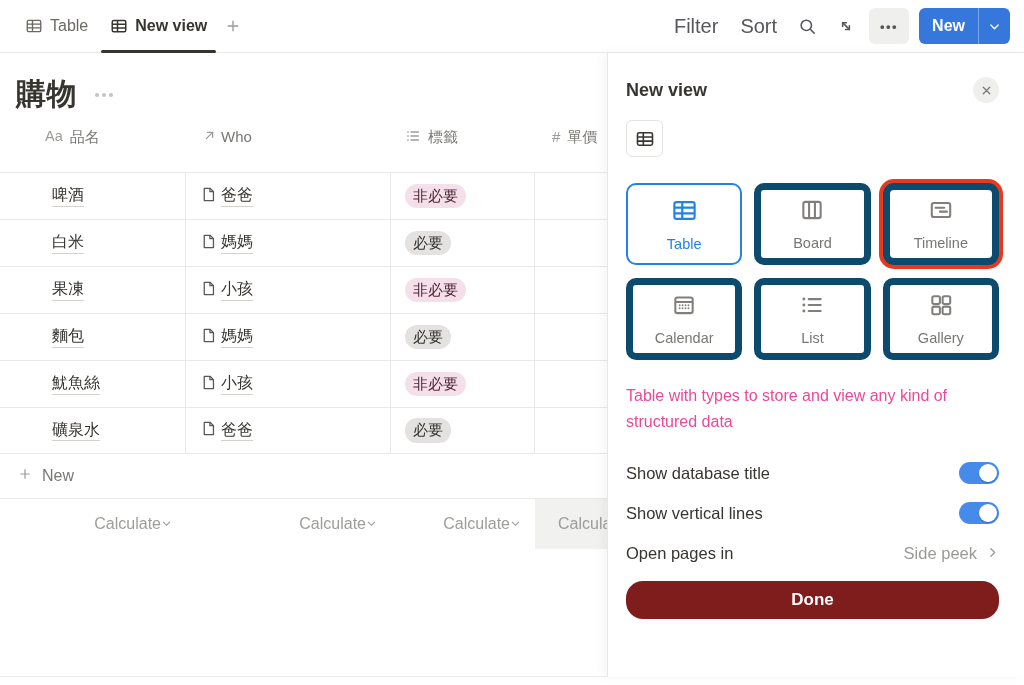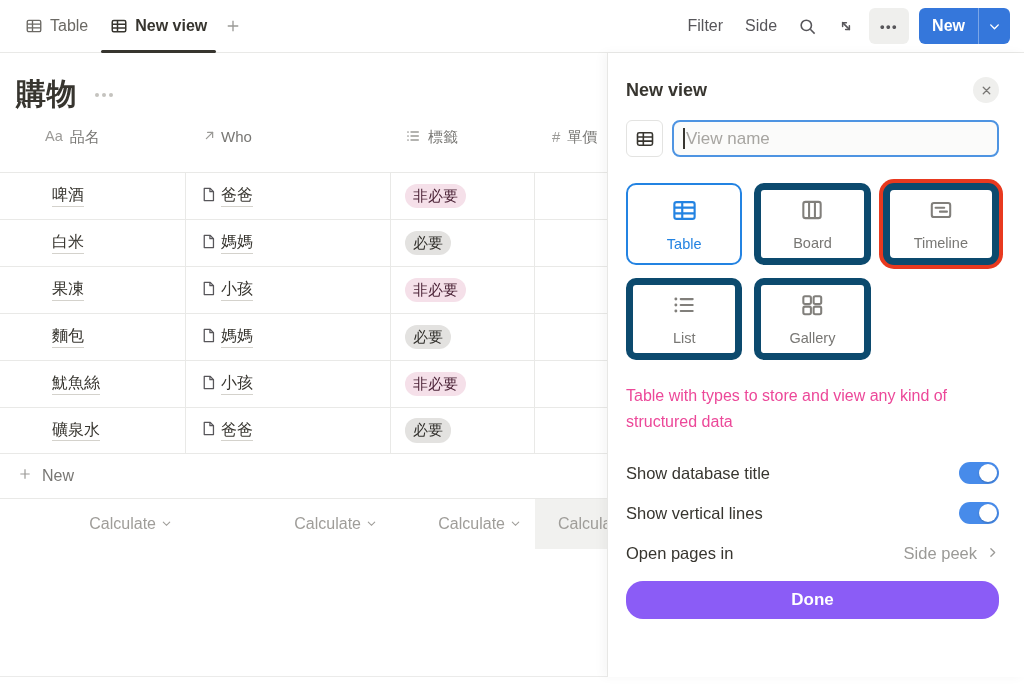--- a/index.html
+++ b/index.html
@@ -7,21 +7,21 @@
     font-family:"Liberation Sans", sans-serif; color:#37352F; }
   .topbar { height:53px; display:flex; align-items:center; padding:0 14px;
     border-bottom:1px solid #E9E9E7; position:relative; background:#fff; }
   .tab { height:52px; display:flex; align-items:center; gap:7px; padding:0 11px;
     font-size:16px; color:#6B6964; position:relative; cursor:pointer; }
   .tab.active { color:#37352F; font-weight:700; }
   .tab.active .underline { position:absolute; left:2px; right:2px; bottom:-1px; height:3px; background:#37352F; border-radius:2px; }
   .tab svg, .addtab svg { display:block; }
   .addtab { padding:0 6px; color:#9B9A97; display:flex; align-items:center; }
   .spacer { flex:1; }
-  .tb-action { font-size:16px; color:#57565A; padding:0 11px; cursor:pointer; }
+  .tb-action { font-size:20px; color:#57565A; padding:0 11px; cursor:pointer; }
   .tb-icon { padding:0 10px; display:flex; align-items:center; color:#57565A; cursor:pointer; }
   .more-box { width:40px; height:36px; background:#EFEFED; border-radius:6px;
     display:flex; align-items:center; justify-content:center; color:#57565A;
     font-size:13px; letter-spacing:1.5px; margin:0 10px 0 4px; cursor:pointer; font-weight:700; }
   .new-btn { height:36px; border-radius:6px; display:flex; align-items:stretch;
     color:#fff; overflow:hidden; cursor:pointer; }
   .new-btn .label { display:flex; align-items:center; padding:0 13px; font-size:16px; font-weight:600; }
   .new-btn .divider { width:1px; background:rgba(255,255,255,0.35); }
   .new-btn .chev { width:31px; display:flex; align-items:center; justify-content:center; }
 
@@ -44,21 +44,21 @@
   .hrow .c2 { padding-left:16px; }
   .row .c1, .row .c2, .row .c3 { border-right:1px solid #E9E9E7; }
   .row:last-of-type { border-bottom:1px solid #E9E9E7; }
   .ulink { border-bottom:1px solid #D4D2CC; padding-bottom:1px; line-height:1.2; }
   .badge { font-size:15px; padding:2px 8px; border-radius:12px; line-height:1.35; }
   .badge.pink { background:#F5E0E9; color:#4C2337; }
   .badge.gray { background:#E3E2E0; color:#32302C; }
   .newrow { display:flex; align-items:center; height:45px; gap:9px; padding-left:17px;
     color:#787774; font-size:16px; border-bottom:1px solid #E9E9E7; cursor:pointer; width:700px; }
   .calcrow { display:flex; height:50px; width:700px; color:#9F9D99; font-size:16px; }
-  .calccell { display:flex; align-items:center; justify-content:flex-end; gap:5px; padding-right:14px; cursor:pointer; }
+  .calccell { display:flex; align-items:center; justify-content:flex-end; padding-right:14px; cursor:pointer; }
   .calccell.w1{ width:186px; } .calccell.w2{ width:205px; } .calccell.w3{ width:144px; }
   .calccell.w4{ width:165px; justify-content:flex-start; padding-left:23px; background:#F1F1EF; }
   .bottom-line { position:absolute; left:0; right:0; top:623px; height:1px; background:#EBEBEA; }
 
   .panel { position:absolute; top:0; left:607px; width:417px; height:624px; background:#fff;
     border-left:1px solid #E7E7E5; box-shadow:-4px 0 10px rgba(0,0,0,0.04);
     padding:0 25px 0 18px; }
   .panel-header { display:flex; align-items:center; justify-content:space-between; margin-top:24px; }
   .panel-title { font-size:18px; font-weight:700; }
   .close-btn { width:26px; height:26px; border-radius:50%; background:#EFEFED; color:#787774;
@@ -85,21 +85,21 @@
   .panel-desc { margin-top:23px; color:#ec4899; font-size:16px; line-height:1.6; width:372px; }
   .settings { margin-top:19px; }
   .setting-row { height:40px; display:flex; align-items:center; justify-content:space-between; font-size:16.5px; }
   .toggle { width:40px; height:22px; border-radius:11px; position:relative; cursor:pointer; flex:none; }
   .toggle.on { background:#478BEA; }
   .toggle.off { background:#E0DFDD; }
   .toggle .knob { position:absolute; top:2px; width:18px; height:18px; border-radius:50%;
     background:#fff; box-shadow:0 1px 2px rgba(0,0,0,0.2); }
   .toggle.on .knob { right:2px; } .toggle.off .knob { left:2px; }
   .setting-value { display:flex; align-items:flex-start; gap:9px; color:#9B9A97; font-size:16.5px; cursor:pointer; }
-  .done-btn { margin-top:8px; height:38px; border-radius:17px; background:#8b5cf6; color:#fff;
+  .done-btn { margin-top:8px; height:38px; border-radius:17px; background:#7f1d1d; color:#fff;
     font-size:17px; font-weight:700; display:flex; align-items:center; justify-content:center; cursor:pointer; }
 </style>
 </head>
 <body>
 
 <div class="topbar">
   <div class="tab">
     <span>
       <svg width="18" height="18" viewBox="0 0 24 24" fill="none" stroke="currentColor" stroke-width="1.8">
         <rect x="3" y="4.5" width="18" height="15" rx="2"></rect>
@@ -118,21 +118,21 @@
     <span>New view</span>
     <span class="underline"></span>
   </div>
   <div class="addtab">
     <svg width="18" height="18" viewBox="0 0 24 24" fill="none" stroke="currentColor" stroke-width="1.8">
       <path d="M12 5v14M5 12h14"></path>
     </svg>
   </div>
   <div class="spacer"></div>
   <div class="tb-action">Filter</div>
-  <div class="tb-action">Side</div>
+  <div class="tb-action">Sort</div>
   <div class="tb-icon">
     <svg width="19" height="19" viewBox="0 0 24 24" fill="none" stroke="currentColor" stroke-width="2">
       <circle cx="10.5" cy="10.5" r="6.5"></circle>
         <path d="M15.5 15.5L21 21"></path>
     </svg>
   </div>
   <div class="tb-icon">
     <svg width="18" height="18" viewBox="0 0 24 24" fill="none" stroke="currentColor" stroke-width="2" stroke-linecap="round" stroke-linejoin="round">
       <path d="M7.5 7.5l9 9"></path>
         <path d="M7.5 12.5v-5h5"></path>
@@ -337,24 +337,20 @@
       </div>
     </div>
 
     <div class="input-row">
       <div class="icon-btn">
         <svg width="20" height="20" viewBox="0 0 24 24" fill="none" stroke="currentColor" stroke-width="1.9">
           <rect x="3" y="4.5" width="18" height="15" rx="2"></rect>
             <path d="M3 9.5h18M3 14.5h18M10 4.5v15"></path>
         </svg>
       </div>
-      <div class="name-input-wrap">
-        <input class="name-input" type="text" placeholder="View name" style="">
-        <div class="caret"></div>
-      </div>
     </div>
 
     <div class="cards">
       <div class="card selected">
         <span>
           <svg width="27" height="27" viewBox="0 0 24 24" fill="none" stroke="currentColor" stroke-width="1.9">
             <rect x="3" y="4.5" width="18" height="15" rx="2"></rect>
               <path d="M3 9.5h18M3 14.5h18M10 4.5v15"></path>
           </svg>
         </span>
@@ -370,20 +366,39 @@
         <span>Board</span>
       </div>
       <div class="card annotated">
         <span>
           <svg width="26" height="26" viewBox="0 0 24 24" fill="none" stroke="currentColor" stroke-width="1.9" stroke-linecap="round">
             <rect x="3.5" y="5.5" width="17" height="13" rx="2"></rect>
               <path d="M7 10h8M11 13.5h6.5"></path>
           </svg>
         </span>
         <span>Timeline</span>
+      </div>
+      <div class="card">
+        <span>
+          <svg width="26" height="26" viewBox="0 0 24 24" fill="none" stroke="currentColor" stroke-width="1.9">
+            <rect x="4" y="5" width="16" height="14.5" rx="2"></rect>
+              <path d="M4 9.2h16"></path>
+            <g fill="currentColor" stroke="none">
+              <circle cx="8" cy="12.2" r="0.85"></circle>
+                <circle cx="10.7" cy="12.2" r="0.85"></circle>
+                <circle cx="13.4" cy="12.2" r="0.85"></circle>
+                <circle cx="16.1" cy="12.2" r="0.85"></circle>
+              <circle cx="8" cy="15" r="0.85"></circle>
+                <circle cx="10.7" cy="15" r="0.85"></circle>
+                <circle cx="13.4" cy="15" r="0.85"></circle>
+                <circle cx="16.1" cy="15" r="0.85"></circle>
+            </g>
+          </svg>
+        </span>
+        <span>Calendar</span>
       </div>
       <div class="card">
         <span>
           <svg width="26" height="26" viewBox="0 0 24 24" fill="none" stroke="currentColor" stroke-width="2" stroke-linecap="round">
             <path d="M9 6.5h11M9 12h11M9 17.5h11"></path>
               <path d="M4.5 6.5h.01M4.5 12h.01M4.5 17.5h.01" stroke-width="2.7"></path>
           </svg>
         </span>
         <span>List</span>
       </div>

